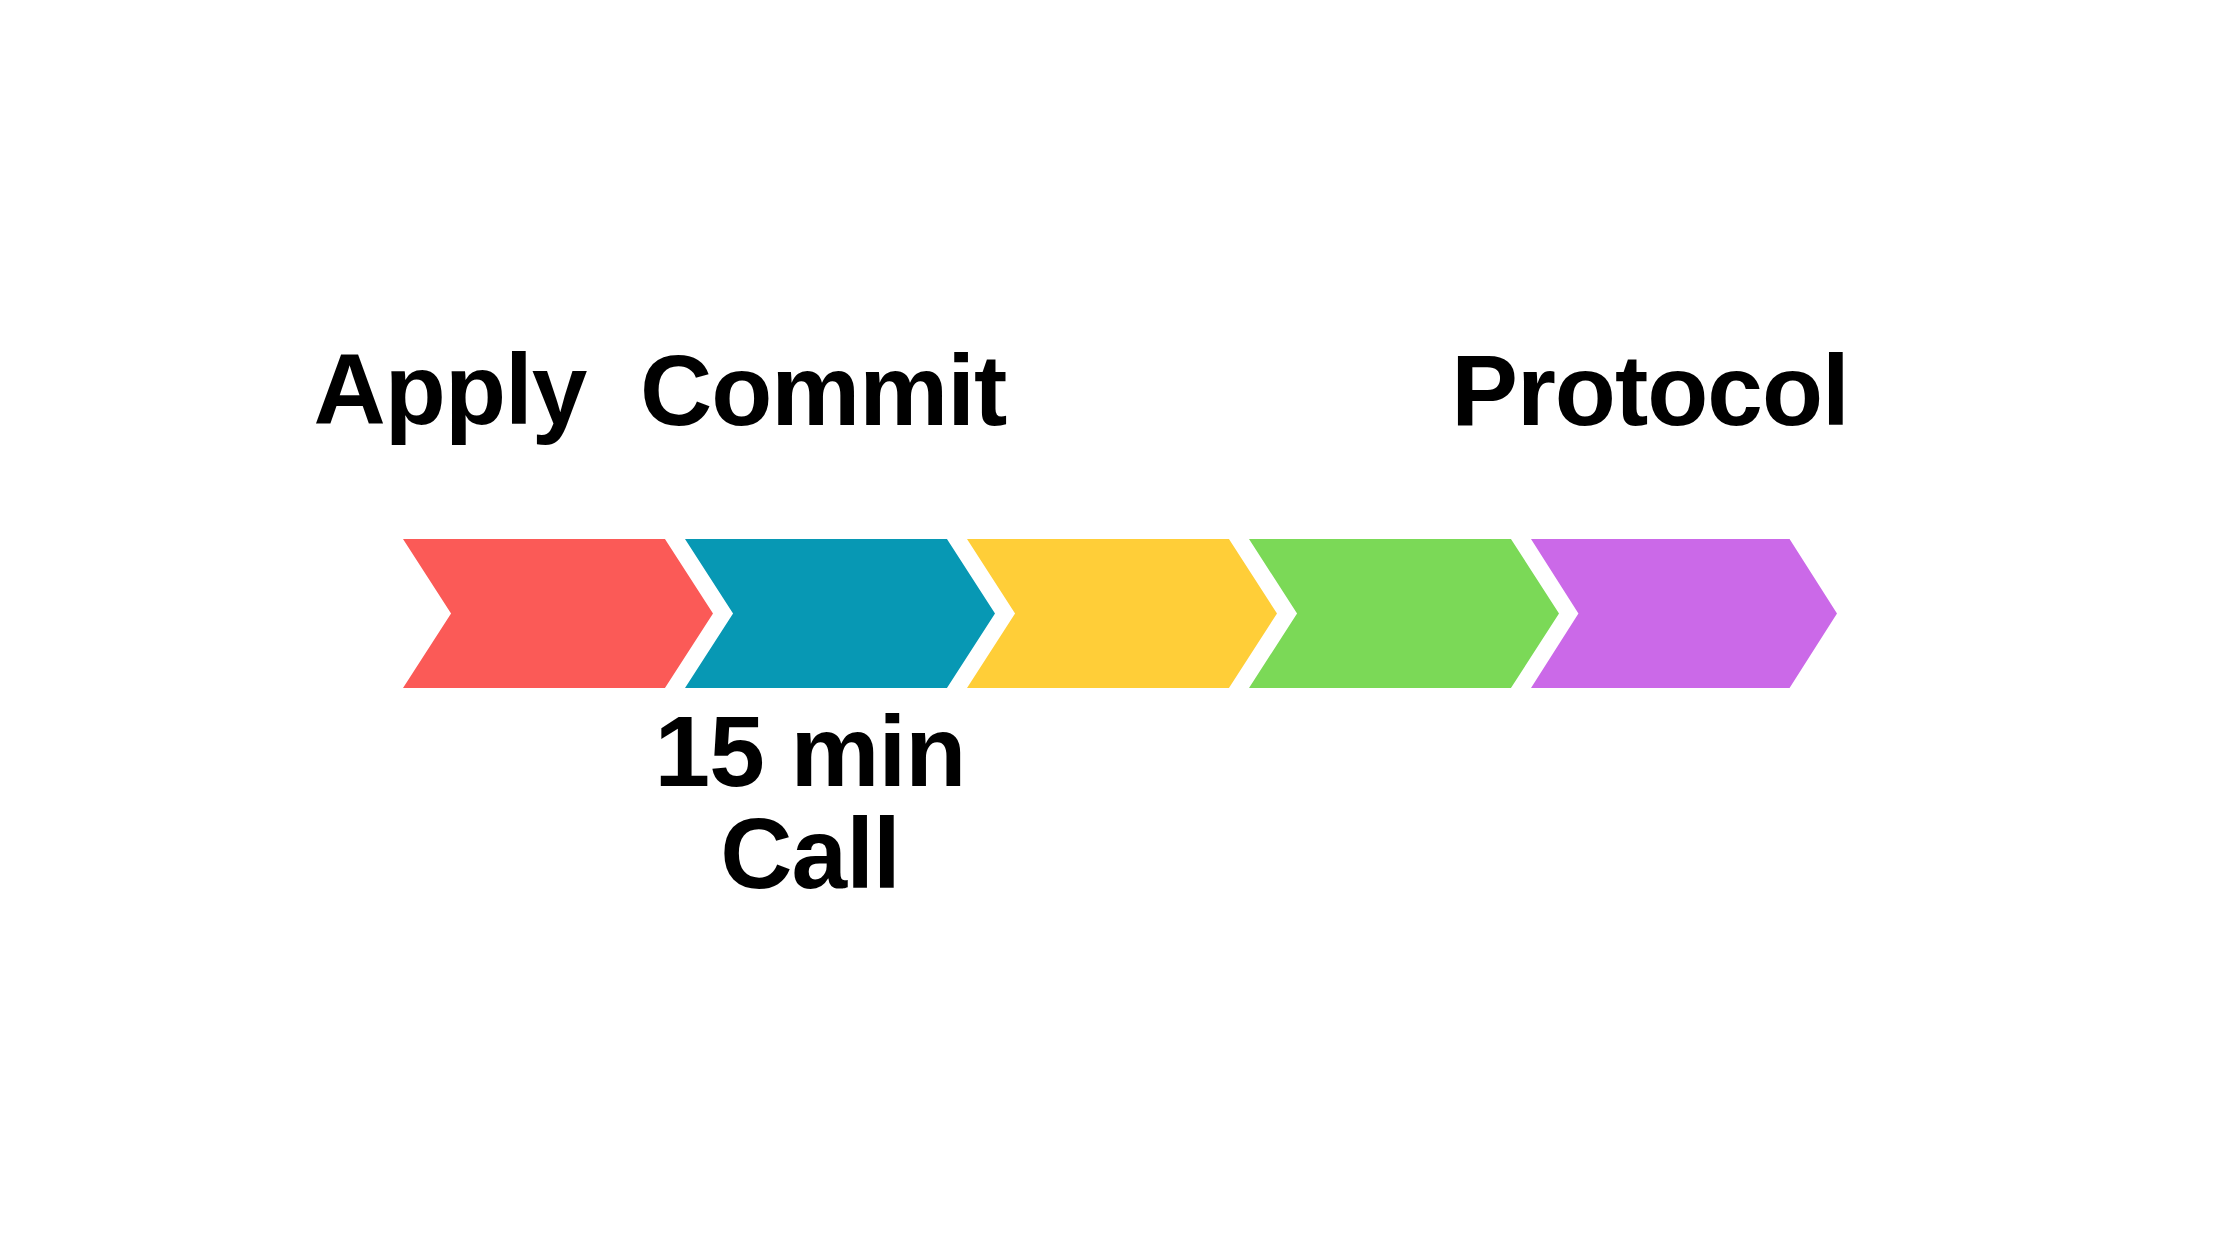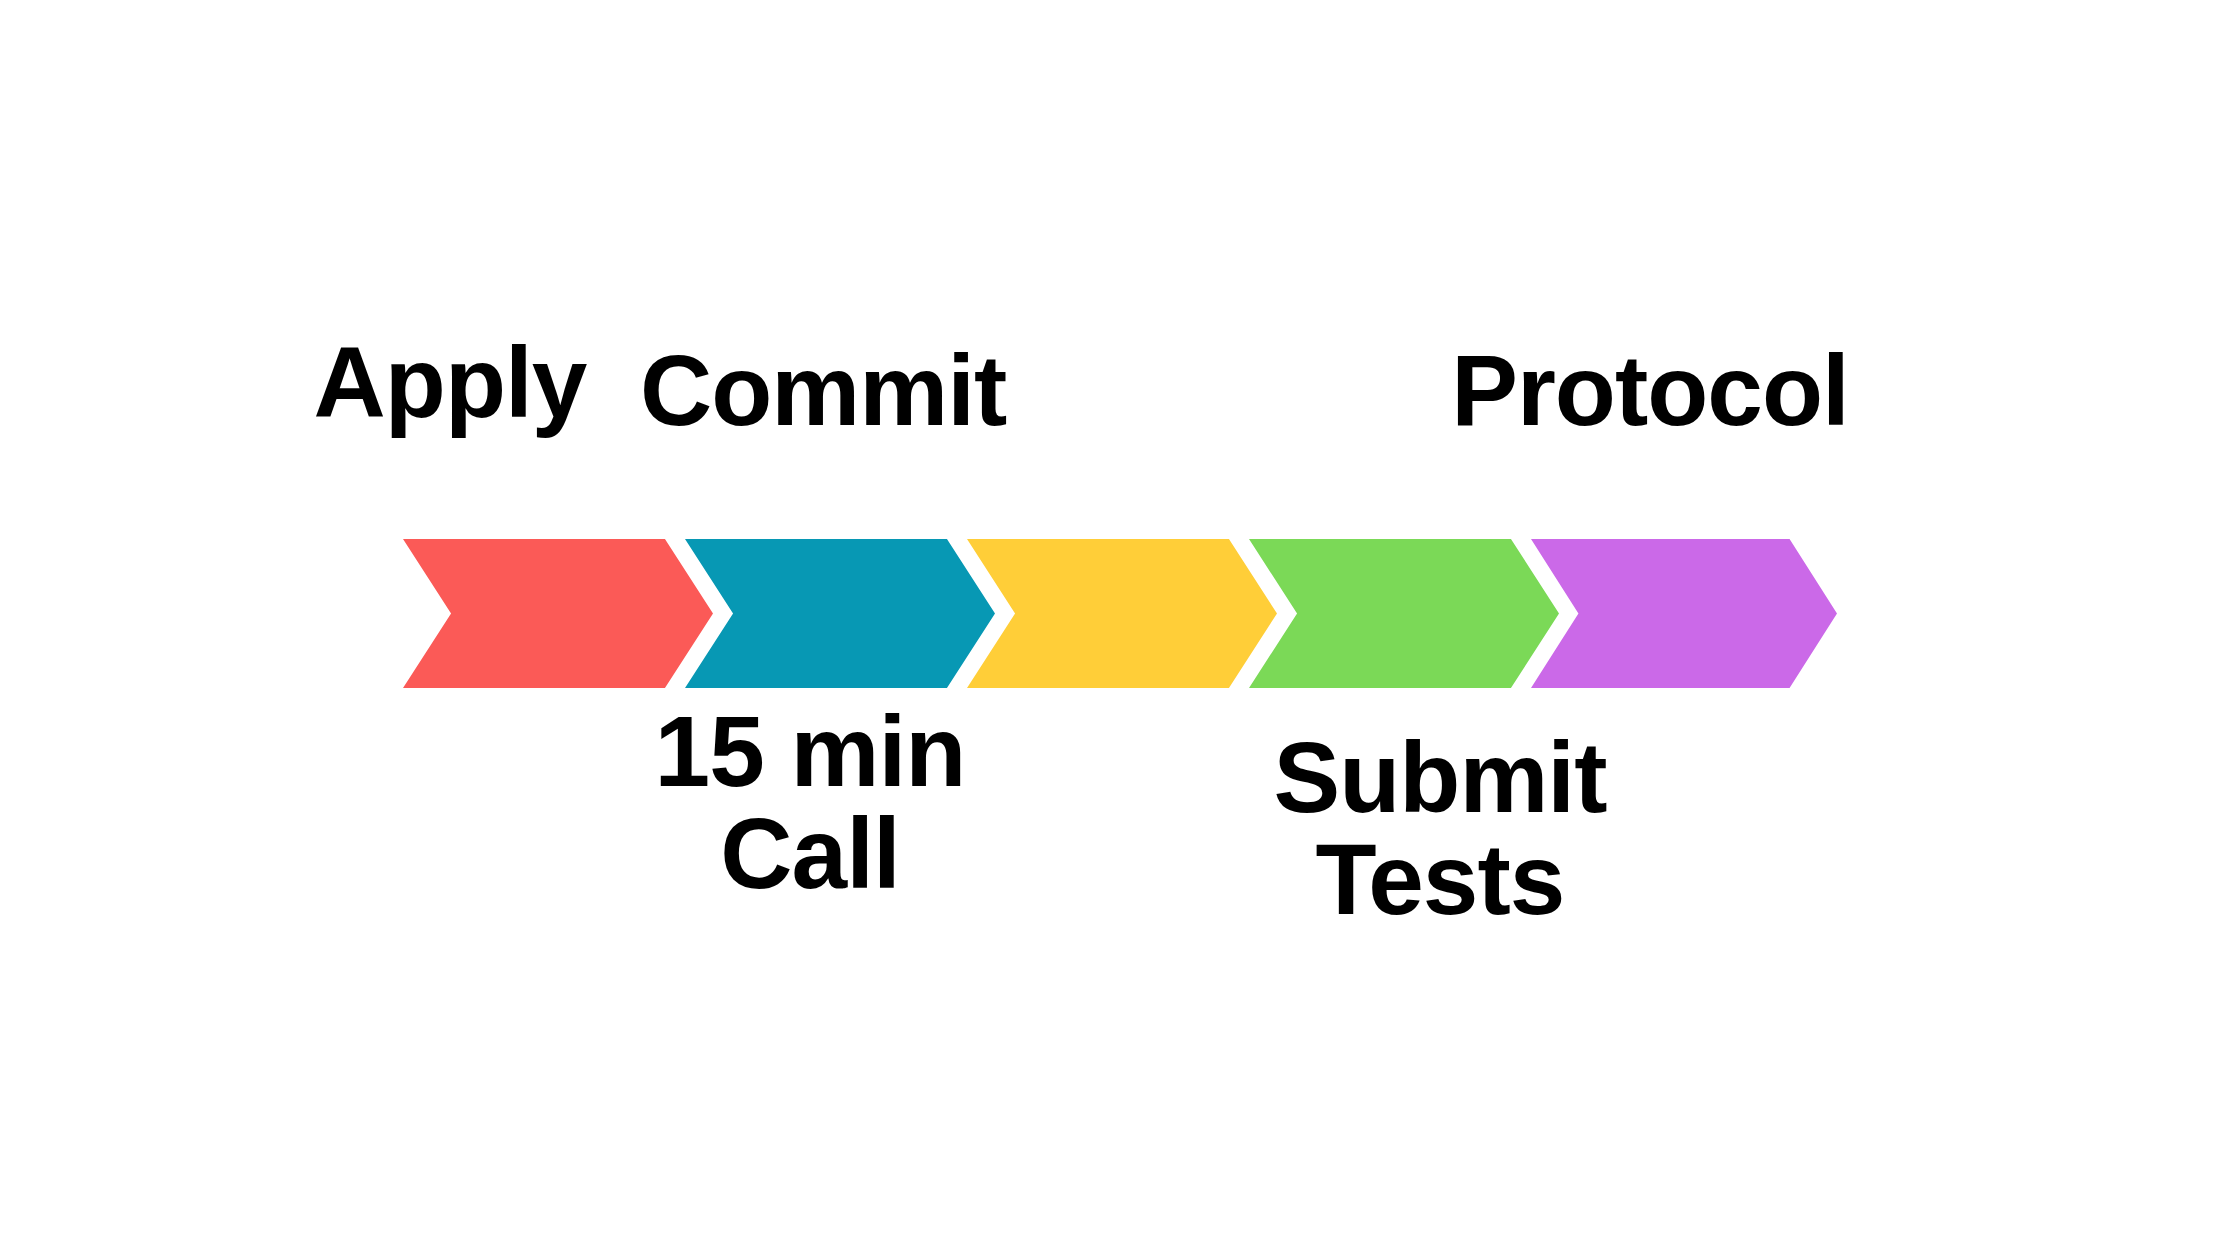--- a/index.html
+++ b/index.html
@@ -21,21 +21,21 @@
   .top-label {
     position: absolute;
     font-weight: 700;
     color: #000000;
     font-size: 100px;
     line-height: 1.05;
     letter-spacing: -1px;
     white-space: nowrap;
     text-align: center;
   }
-  .top-label.t0 { left: 300px;  top: 330px; width: 300px; }
+  .top-label.t0 { left: 300px;  top: 337px; width: 300px; }
   .top-label.t1 { left: 640px;  top: 338px; width: 340px; }
   .top-label.t2 { left: 1440px; top: 338px; width: 420px; }
 
   
   #chevron-band {
     position: absolute;
     left: 0;
     top: 539px;
     width: 2240px;
     height: 149px;
@@ -83,16 +83,14 @@
     <div class="chevron" style="left: 403px; width: 310px; background: rgb(251, 90, 87); height: 149px;"></div>
     <div class="chevron" style="left: 685px; width: 310px; background: rgb(7, 152, 180); height: 149px;"></div>
     <div class="chevron" style="left: 967px; width: 310px; background: rgb(255, 206, 56); height: 149px;"></div>
     <div class="chevron" style="left: 1249px; width: 310px; background: rgb(123, 217, 87); height: 149px;"></div>
     <div class="chevron" style="left: 1531px; width: 306px; background: rgb(203, 105, 232); height: 149px;"></div>
   </div>
 
   <div class="bottom-label b0">15 min
 Call</div>
 
-  <div class="bottom-label b1">Submit
-Tests</div>
 
 </div>
 
 </body></html>

